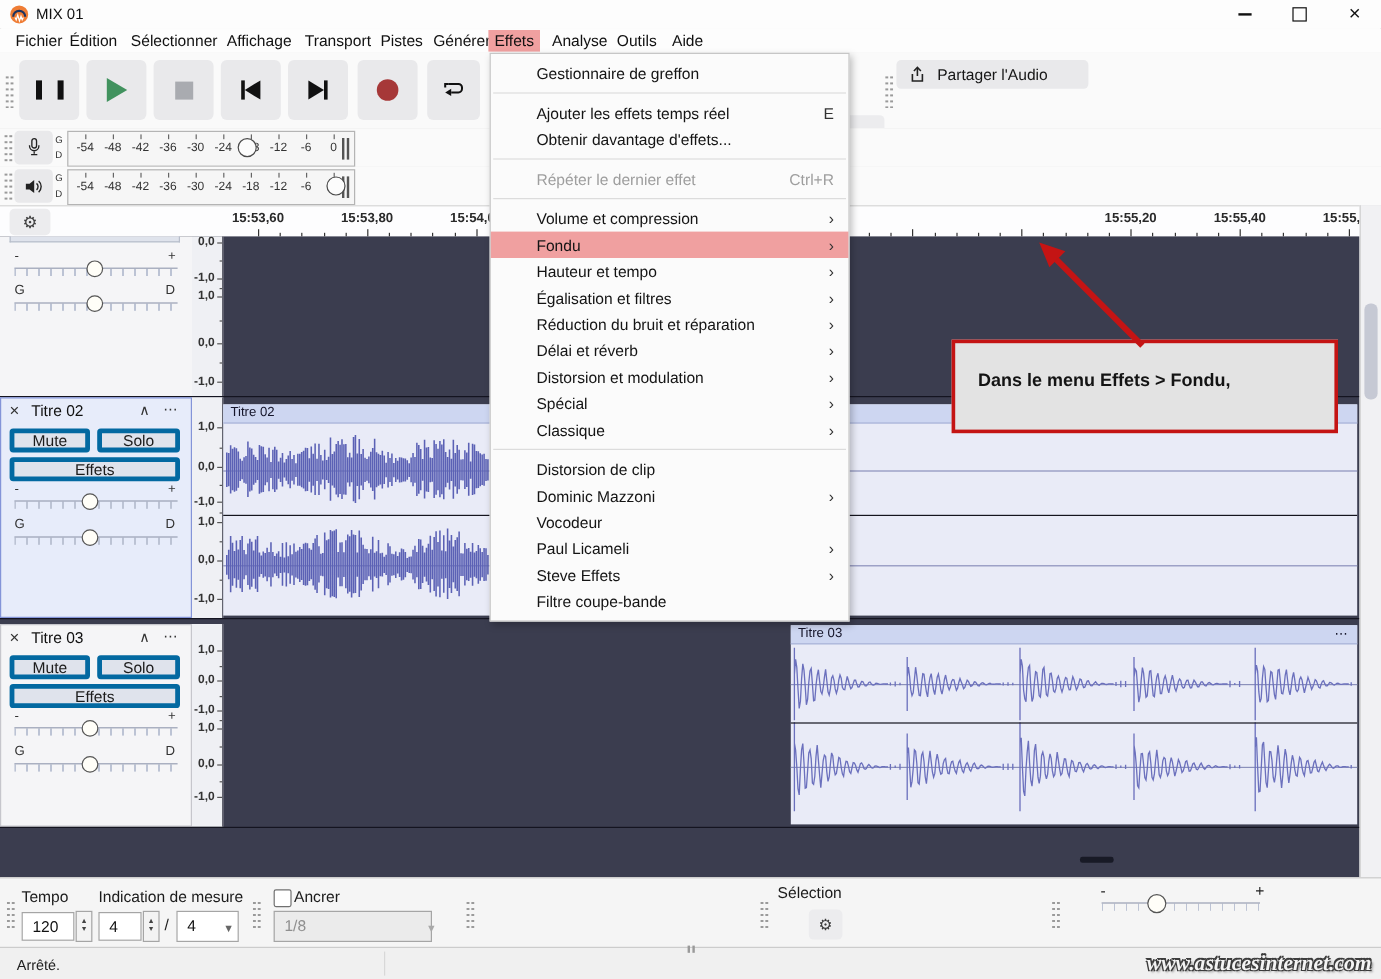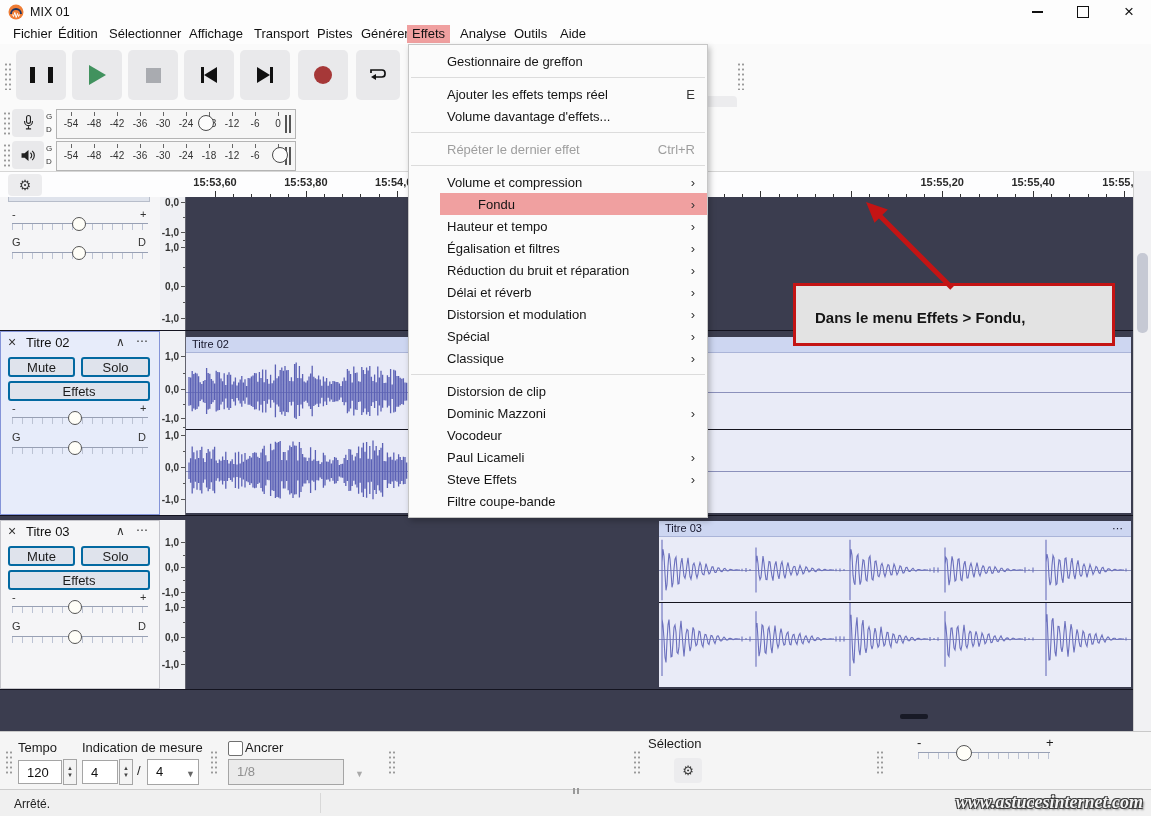--- a/index.html
+++ b/index.html
@@ -45,43 +45,43 @@
   .trackarea{left:0;top:197px;width:1133px;height:534px;background:#3b3d4f;}
   .vscroll{left:1133px;top:171px;width:18px;height:560px;background:#f1f1f3;border-left:1px solid #cfcfcf;box-sizing:border-box;}
   .vthumb{position:absolute;left:3px;width:11px;border-radius:5px;background:#c6c9d4;}
   .thead{position:absolute;left:0;width:160px;background:#f5f5f7;}
   .truler{position:absolute;left:160px;width:26px;background:#eff0f4;border-right:1px solid #62636f;box-sizing:border-box;}
   .rlabel{position:absolute;right:6px;font-size:10px;font-weight:bold;color:#333;transform:translateY(-50%);}
   .rtick{position:absolute;right:0;height:1px;background:#555;}
   .trk-title{position:absolute;font-size:13px;color:#111;}
   .xbtn{position:absolute;font-size:14px;color:#333;}
   .tsmall{position:absolute;font-size:12px;color:#333;}
-  .mutesolo{position:absolute;height:20px;background:#dfe3ec;border:2px solid #0369a1;border-radius:3px;font-size:13px;color:#1c1c1c;display:flex;align-items:center;justify-content:center;box-sizing:border-box;}
+  .mutesolo{position:absolute;height:20px;background:#dfe3ec;border:4px solid #0369a1;border-radius:3px;font-size:13px;color:#1c1c1c;display:flex;align-items:center;justify-content:center;box-sizing:border-box;}
   .sl-lab{position:absolute;font-size:11px;color:#333;}
   .sl-track{position:absolute;height:6px;border-top:1px solid #98a0b4;background-image:repeating-linear-gradient(90deg,#bcc3d4 0 1px,transparent 1px 10px);}
   .sl-thumb{position:absolute;width:14px;height:14px;border-radius:50%;background:#fffef8;border:1px solid #555;box-sizing:border-box;transform:translate(-50%,-50%);}
   .clip{position:absolute;background:#e9ebf7;}
   .cliphead{position:absolute;left:0;top:0;right:0;height:16px;background:#cdd6f1;border-bottom:1px solid #aab4d8;box-sizing:border-box;}
   .cliphead span{font-size:11px;color:#15152a;position:absolute;left:6px;top:1px;}
   .zline{position:absolute;height:1px;background:#8b90bb;}
   .csep{position:absolute;height:1px;background:#14141e;}
   .hline{position:absolute;left:0;width:1133px;height:1px;background:#141420;}
   
   .menu{position:absolute;left:408px;top:44px;width:300px;background:#fbfbfb;border:1px solid #c6c6c6;box-shadow:2px 3px 6px rgba(0,0,0,.25);padding:5px 0;box-sizing:border-box;z-index:30;}
   .mi{height:22px;display:flex;align-items:center;font-size:13px;color:#141414;padding-left:38px;padding-right:12px;}
   .mi .mi-label{flex:1;}
   .mi .mi-extra{color:#333;font-size:13px;}
-  .mi.highlight{background:#f0a0a0;margin-left:31px;}
+  .mi.highlight{background:#f0a0a0;}
   .mi.disabled,.mi.disabled .mi-extra{color:#9e9e9e;}
   .msep{height:1px;background:#dcdcdc;margin:5px 2px;}
   .submenu{position:absolute;left:708px;top:181px;width:190px;background:#fbfbfb;border:1px solid #c6c6c6;box-shadow:2px 3px 6px rgba(0,0,0,.25);padding:2px 0;box-sizing:border-box;z-index:40;}
   .smi{height:22px;display:flex;align-items:center;font-size:13px;color:#141414;padding-left:20px;}
   .smi.highlight{background:#f0a0a0;}
   
-  .annotation{position:absolute;left:793px;top:283px;width:322px;height:63px;background:#e3e3e3;border:3px solid #c41414;box-sizing:border-box;z-index:25;}
+  .annotation{position:absolute;left:793px;top:283px;width:322px;height:78px;background:#e3e3e3;border:3px solid #c41414;box-sizing:border-box;z-index:25;}
   .annotation div{margin-left:19px;font-size:15px;font-weight:bold;color:#141414;line-height:20px;}
   .annotation div:first-child{margin-top:22px;}
   .arrowsvg{position:absolute;left:760px;top:180px;z-index:45;pointer-events:none;}
   
   .bottombar{left:0;top:731px;width:1151px;height:58px;background:#f5f5f5;border-top:1px solid #c9c9c9;}
   .bb-label{position:absolute;font-size:13px;color:#1b1b1b;white-space:nowrap;}
   .bb-input{position:absolute;height:24px;background:#fff;border:1px solid #a5a5a5;font-size:13px;color:#111;line-height:24px;padding-left:8px;box-sizing:border-box;}
   .spin{position:absolute;width:14px;height:26px;border:1px solid #a5a5a5;background:#f3f3f3;display:flex;flex-direction:column;align-items:center;justify-content:center;font-size:6px;color:#444;line-height:7px;box-sizing:border-box;}
   .bb-select{position:absolute;height:26px;border:1px solid #a5a5a5;background:#fff;font-size:13px;color:#111;line-height:24px;padding-left:8px;box-sizing:border-box;}
   .bb-caret{position:absolute;font-size:9px;color:#666;}
@@ -158,20 +158,28 @@
       <svg width="20" height="18" viewBox="0 0 20 18">
         <path d="M6 4 H14 a3 3 0 0 1 3 3 V8 a3 3 0 0 1 -3 3 H8" fill="none" stroke="#111" stroke-width="1.7"></path>
         <path d="M3 7 V4 a0 0 0 0 1 3 0" fill="none" stroke="#111" stroke-width="1.7"></path>
         <polygon points="8,8 8,14 3,11" fill="#111"></polygon>
       </svg>
     </div>
     <div class="partialbtn">
       <span class="abs" style="left:4px;top:28px;">udio</span>
     </div>
     <div class="grip" style="left:737px;top:18px;height:28px;"></div>
+    <div class="sharebtn" style="top:6px;">
+      <svg width="15" height="15" viewBox="0 0 18 18">
+        <path d="M4 8 V15 H14 V8" fill="none" stroke="#222" stroke-width="1.6"></path>
+        <path d="M9 10 V2" fill="none" stroke="#222" stroke-width="1.6"></path>
+        <path d="M5.5 5 L9 1.5 L12.5 5" fill="none" stroke="#222" stroke-width="1.6"></path>
+      </svg>
+      <span>Partager l'Audio</span>
+    </div>
   </div>
 
   <div class="abs meterrow" style="top:107px;">
     <div class="grip" style="left:3px;top:4px;height:24px;"></div>
     <div class="mbtn">
       <svg width="13" height="18" viewBox="0 0 20 26">
         <rect x="7" y="1.5" width="6" height="12" rx="3" fill="none" stroke="#222" stroke-width="1.7"></rect>
         <path d="M4 10 v1 a6 6 0 0 0 12 0 v-1" fill="none" stroke="#222" stroke-width="1.7"></path>
         <path d="M10 18 V21 M6 22 H14" stroke="#222" stroke-width="1.7" fill="none"></path>
       </svg>
@@ -466,21 +474,21 @@
         <span>▼</span>
       </div>
     <span class="bb-label" style="left:137px;top:31px;">/</span>
     <div class="bb-select" style="left:147px;top:27px;width:52px;">
       <span>4</span><span class="bb-caret" style="left:38px;top:2px;">▼</span>
     </div>
 
     <div class="grip" style="left:210px;top:18px;height:26px;"></div>
     <div class="checkbox" style="left:228px;top:9px;"></div>
     <span class="bb-label" style="left:245px;top:8px;">Ancrer</span>
-    <div class="bb-select" style="left:228px;top:27px;width:116px;background:#ebebeb;color:#8f8f8f;">
+    <div class="bb-select" style="left:228px;top:27px;width:132px;background:#ebebeb;color:#8f8f8f;">
       <span>1/8</span><span class="bb-caret" style="left:126px;top:2px;color:#a9a9a9;">▼</span>
     </div>
 
     <div class="grip" style="left:388px;top:18px;height:26px;"></div>
 
     <div class="grip" style="left:633px;top:18px;height:26px;"></div>
     <span class="bb-label" style="left:648px;top:4px;">Sélection</span>
     <div class="abs" style="left:674px;top:26px;width:28px;height:25px;background:#ececee;border-radius:4px;display:flex;align-items:center;justify-content:center;font-size:13px;color:#3c3c3c;">
         <span>⚙</span>
       </div>
@@ -505,21 +513,21 @@
       <div class="mi">
         <span class="mi-label">Gestionnaire de greffon</span>
         <span class="mi-extra"></span>
       </div>
       <div class="msep"></div>
       <div class="mi">
         <span class="mi-label">Ajouter les effets temps réel</span>
         <span class="mi-extra">E</span>
       </div>
       <div class="mi">
-        <span class="mi-label">Volume davantage d'effets...</span>
+        <span class="mi-label">Obtenir davantage d'effets...</span>
         <span class="mi-extra"></span>
       </div>
       <div class="msep"></div>
       <div class="mi disabled">
         <span class="mi-label">Répéter le dernier effet</span>
         <span class="mi-extra">Ctrl+R</span>
       </div>
       <div class="msep"></div>
       <div class="mi">
         <span class="mi-label">Volume et compression</span>

